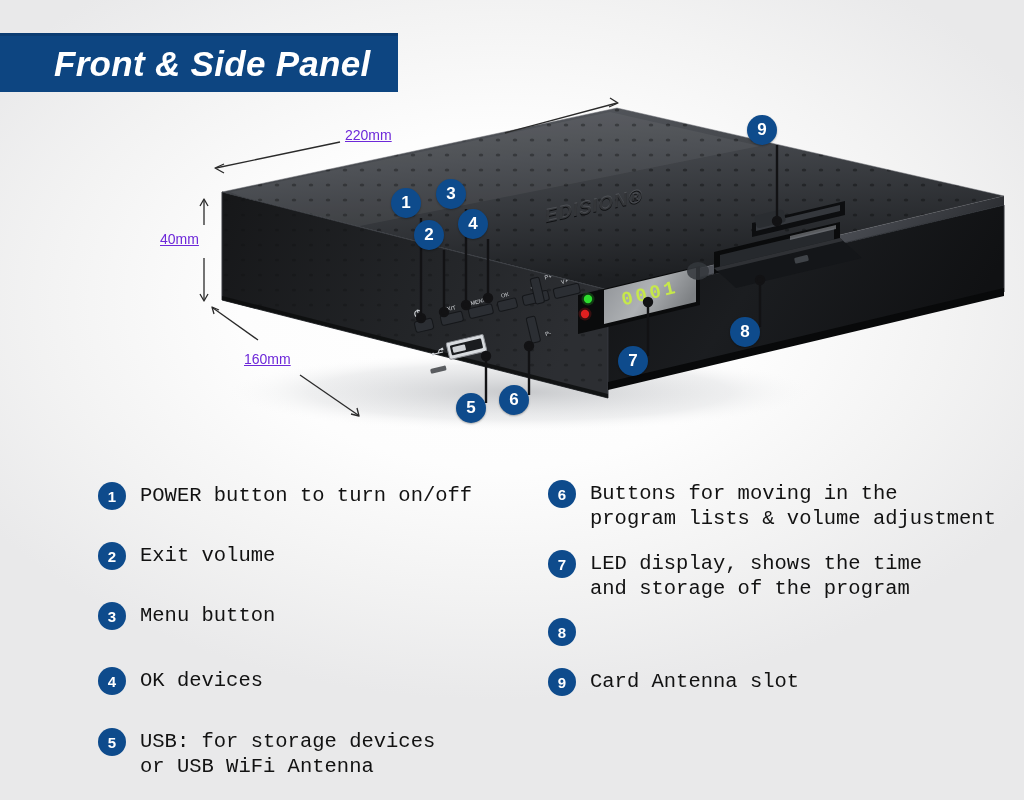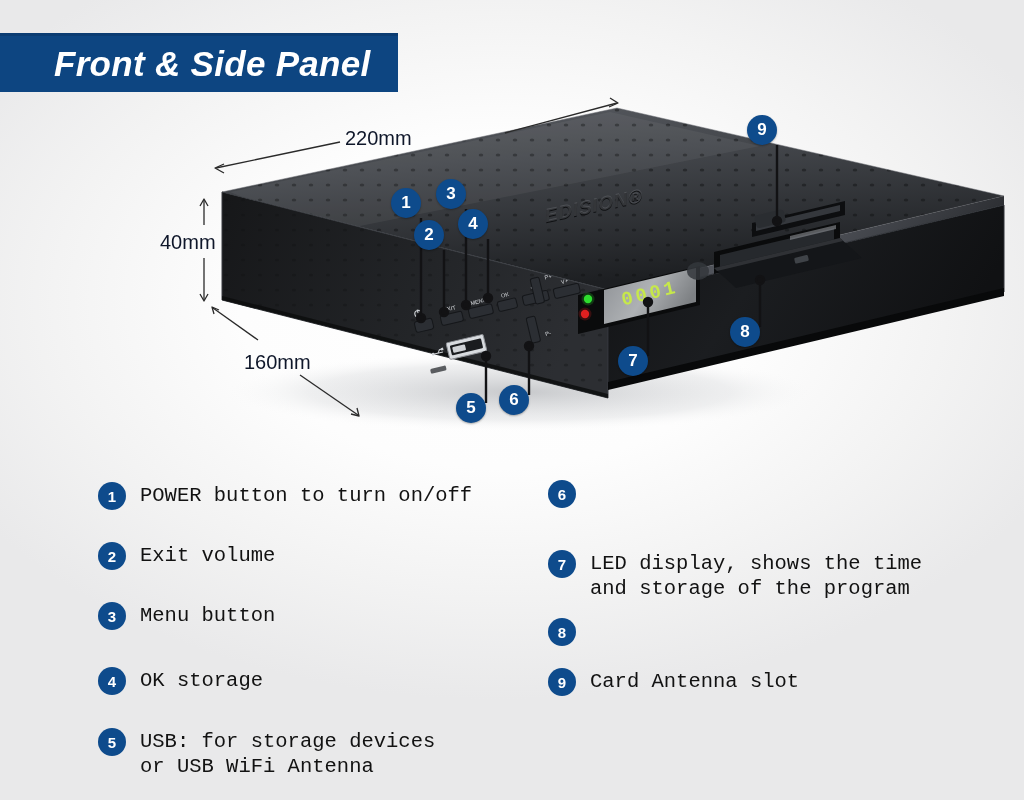--- a/index.html
+++ b/index.html
@@ -26,21 +26,21 @@
   }
   #title-bar{ border-top:3px solid #0b3c72; }
   #title-text{
     position:absolute; left:54px; top:44px;
     font-size:35px; font-weight:bold; color:#ffffff;
     letter-spacing:.3px; white-space:nowrap;font-style:italic;
   }
 
   
   .dim-label{
-    position:absolute; font-size:20px; color:#0f172a; white-space:nowrap;
+    position:absolute; font-size:14px; color:#6d28d9; white-space:nowrap;text-decoration:underline;
   }
   #dim-220{ left:345px; top:127px; }
   #dim-40 { left:160px; top:231px; }
   #dim-160{ left:244px; top:351px; }
 
   
   .callout{
     position:absolute; width:30px; height:30px; border-radius:50%;
     background:#0e4b8c; color:#fff; font-size:17px; font-weight:bold;
     display:flex; align-items:center; justify-content:center;
@@ -327,31 +327,33 @@
       <div class="legend-row" style="top: 72px;">
         <div class="legend-badge">2</div>
         <div class="legend-text">Exit volume</div>
       </div>
       <div class="legend-row" style="top: 132px;">
         <div class="legend-badge">3</div>
         <div class="legend-text">Menu button</div>
       </div>
       <div class="legend-row" style="top: 197px;">
         <div class="legend-badge">4</div>
-        <div class="legend-text">OK storage</div>
+        <div class="legend-text">OK devices</div>
       </div>
       <div class="legend-row" style="top: 258px;">
         <div class="legend-badge">5</div>
         <div class="legend-text">USB: for storage devices
 or USB WiFi Antenna</div>
       </div>
     </div>
   <div class="legend-col" id="legend-col-right">
       <div class="legend-row" style="top: 10px;">
         <div class="legend-badge">6</div>
+        <div class="legend-text">Buttons for moving in the
+program lists &amp; volume adjustment</div>
       </div>
       <div class="legend-row" style="top: 80px;">
         <div class="legend-badge">7</div>
         <div class="legend-text">LED display, shows the time
 and storage of the program</div>
       </div>
       <div class="legend-row" style="top: 148px;">
         <div class="legend-badge">8</div>
       </div>
       <div class="legend-row" style="top: 198px;">

